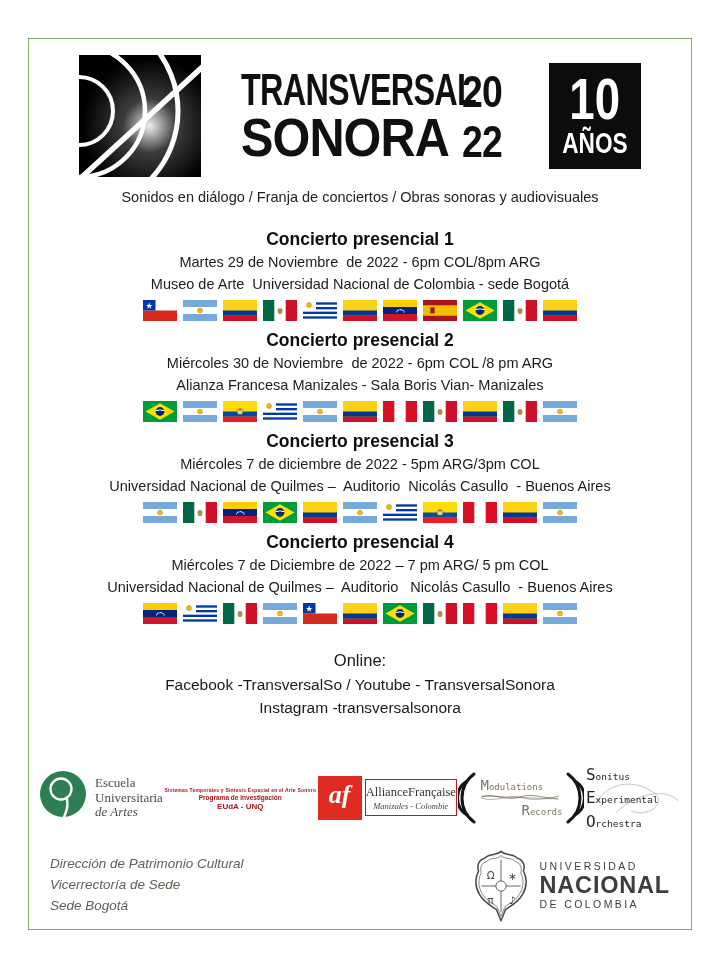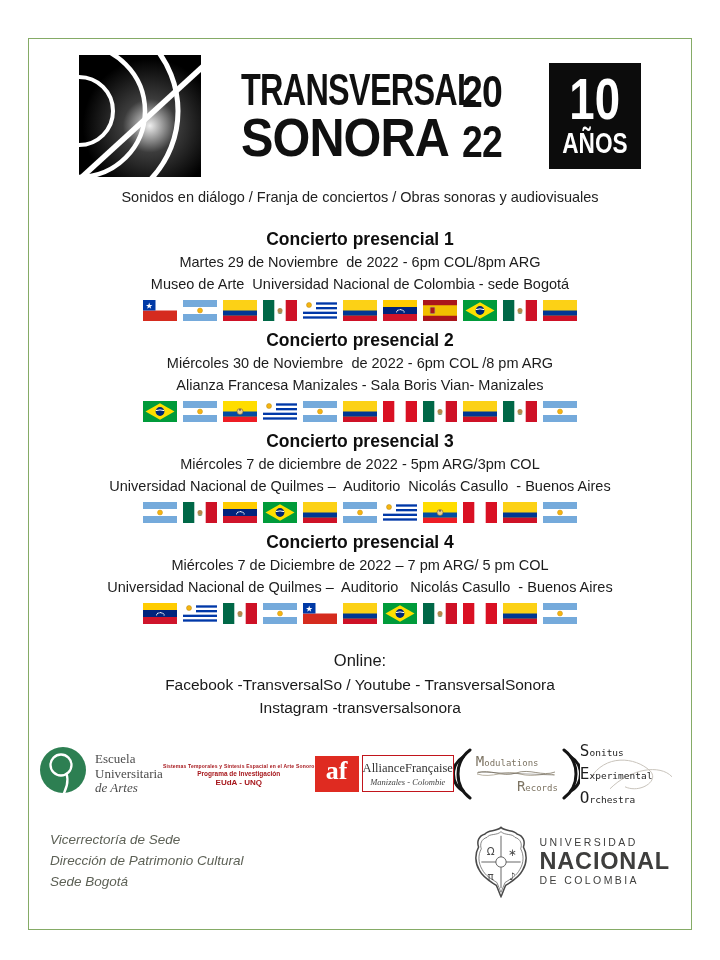--- a/index.html
+++ b/index.html
@@ -34,33 +34,33 @@
   .flag-row{display:flex;justify-content:center;gap:6px;margin-top:5px}
   .flag{width:34px;height:21px;display:block}
   .flag svg{display:block;width:100%;height:100%}
 
   
   .online{margin-top:16px;text-align:center}
   .online-heading{font-size:16.5px;line-height:1.45}
   .online .line{font-size:15.5px;line-height:1.5;white-space:pre-wrap}
 
   
-  .partners{margin-top:20px;width:100%;display:flex;justify-content:flex-start;align-items:center;padding:0 8px}
+  .partners{margin-top:44px;width:100%;display:flex;justify-content:space-between;align-items:center;padding:0 8px}
   .p-euda{display:flex;align-items:center;gap:7px}
   .euda-mark{width:50px;height:56px;overflow:visible}
   .euda-text p{font-family:"Liberation Serif",serif;font-size:13px;color:#4c4c4c;line-height:1.14}
   .euda-text p.it{font-style:italic}
   .p-stseas{text-align:center;color:var(--stseas,#a6171c)}
   .stseas-name{font-size:25px;font-weight:700;letter-spacing:4px;line-height:1}
   .stseas-sub1{font-size:5px;font-weight:700;margin-top:2px;letter-spacing:.2px}
   .stseas-sub2{font-size:6.5px;font-weight:700;margin-top:1px}
   .stseas-sub3{font-size:8px;font-weight:700;margin-top:1px}
   .p-af{display:flex;align-items:center}
-  .af-box{width:44px;height:36px;background:var(--alliance,#df2b21);color:#fff;display:flex;align-items:center;
-          justify-content:center;font-family:"Liberation Serif",serif;font-weight:700;
+  .af-box{width:44px;height:44px;background:var(--alliance,#df2b21);color:#fff;display:flex;align-items:center;
+          justify-content:center;font-family:"Liberation Serif",serif;font-style:italic;font-weight:700;
           font-size:26px;padding-bottom:5px}
   .af-label{border:1.5px solid #c2151c;margin-left:3px;padding:5px 0 4px;text-align:center;background:#fff}
   .af-name{font-family:"Liberation Serif",serif;font-size:12.5px;color:#333;white-space:nowrap}
   .af-sub{font-family:"Liberation Serif",serif;font-style:italic;font-size:8.5px;color:#444;margin-top:1px}
   .p-mod{display:flex;align-items:center;font-family:"DejaVu Sans Mono",monospace;color:#7d7463}
   .mod-paren{width:20px;height:52px;flex:0 0 auto}
   .mod-mid{display:flex;flex-direction:column;width:82px;margin:0 2px}
   .mod-line{font-size:9px;line-height:1.05}
   .mod-line::first-letter{font-size:14px}
   .mod-line.records{align-self:flex-end}
@@ -602,22 +602,22 @@
           </g>
         </svg>
         <p>Sonitus</p>
         <p>Experimental</p>
         <p>Orchestra</p>
       </div>
     </div>
 
     <div class="footer-row">
       <div class="credits">
+        <p>Dirección de Patrimonio Cultural</p>
         <p>Vicerrectoría de Sede</p>
-        <p>Dirección de Patrimonio Cultural</p>
         <p>Sede Bogotá</p>
       </div>
       <div class="un">
         <svg class="un-crest" viewBox="0 0 62 78">
           <defs>
             <path id="shieldP" d="M31 2 C36 7 45 4 48 9 C55 11 57 17 55 23 C59 30 59 40 54 48 C50 56 42 60 36 64 C34 68 33 72 31 76 C29 72 28 68 26 64 C20 60 12 56 8 48 C3 40 3 30 7 23 C5 17 7 11 14 9 C17 4 26 7 31 2 Z"></path>
           </defs>
           <g stroke="#4a4a4a" fill="none">
             <use href="#shieldP" stroke-width="1.6"></use>
             <use href="#shieldP" stroke-width=".8" transform="translate(3.8,4.8) scale(0.877)"></use>

